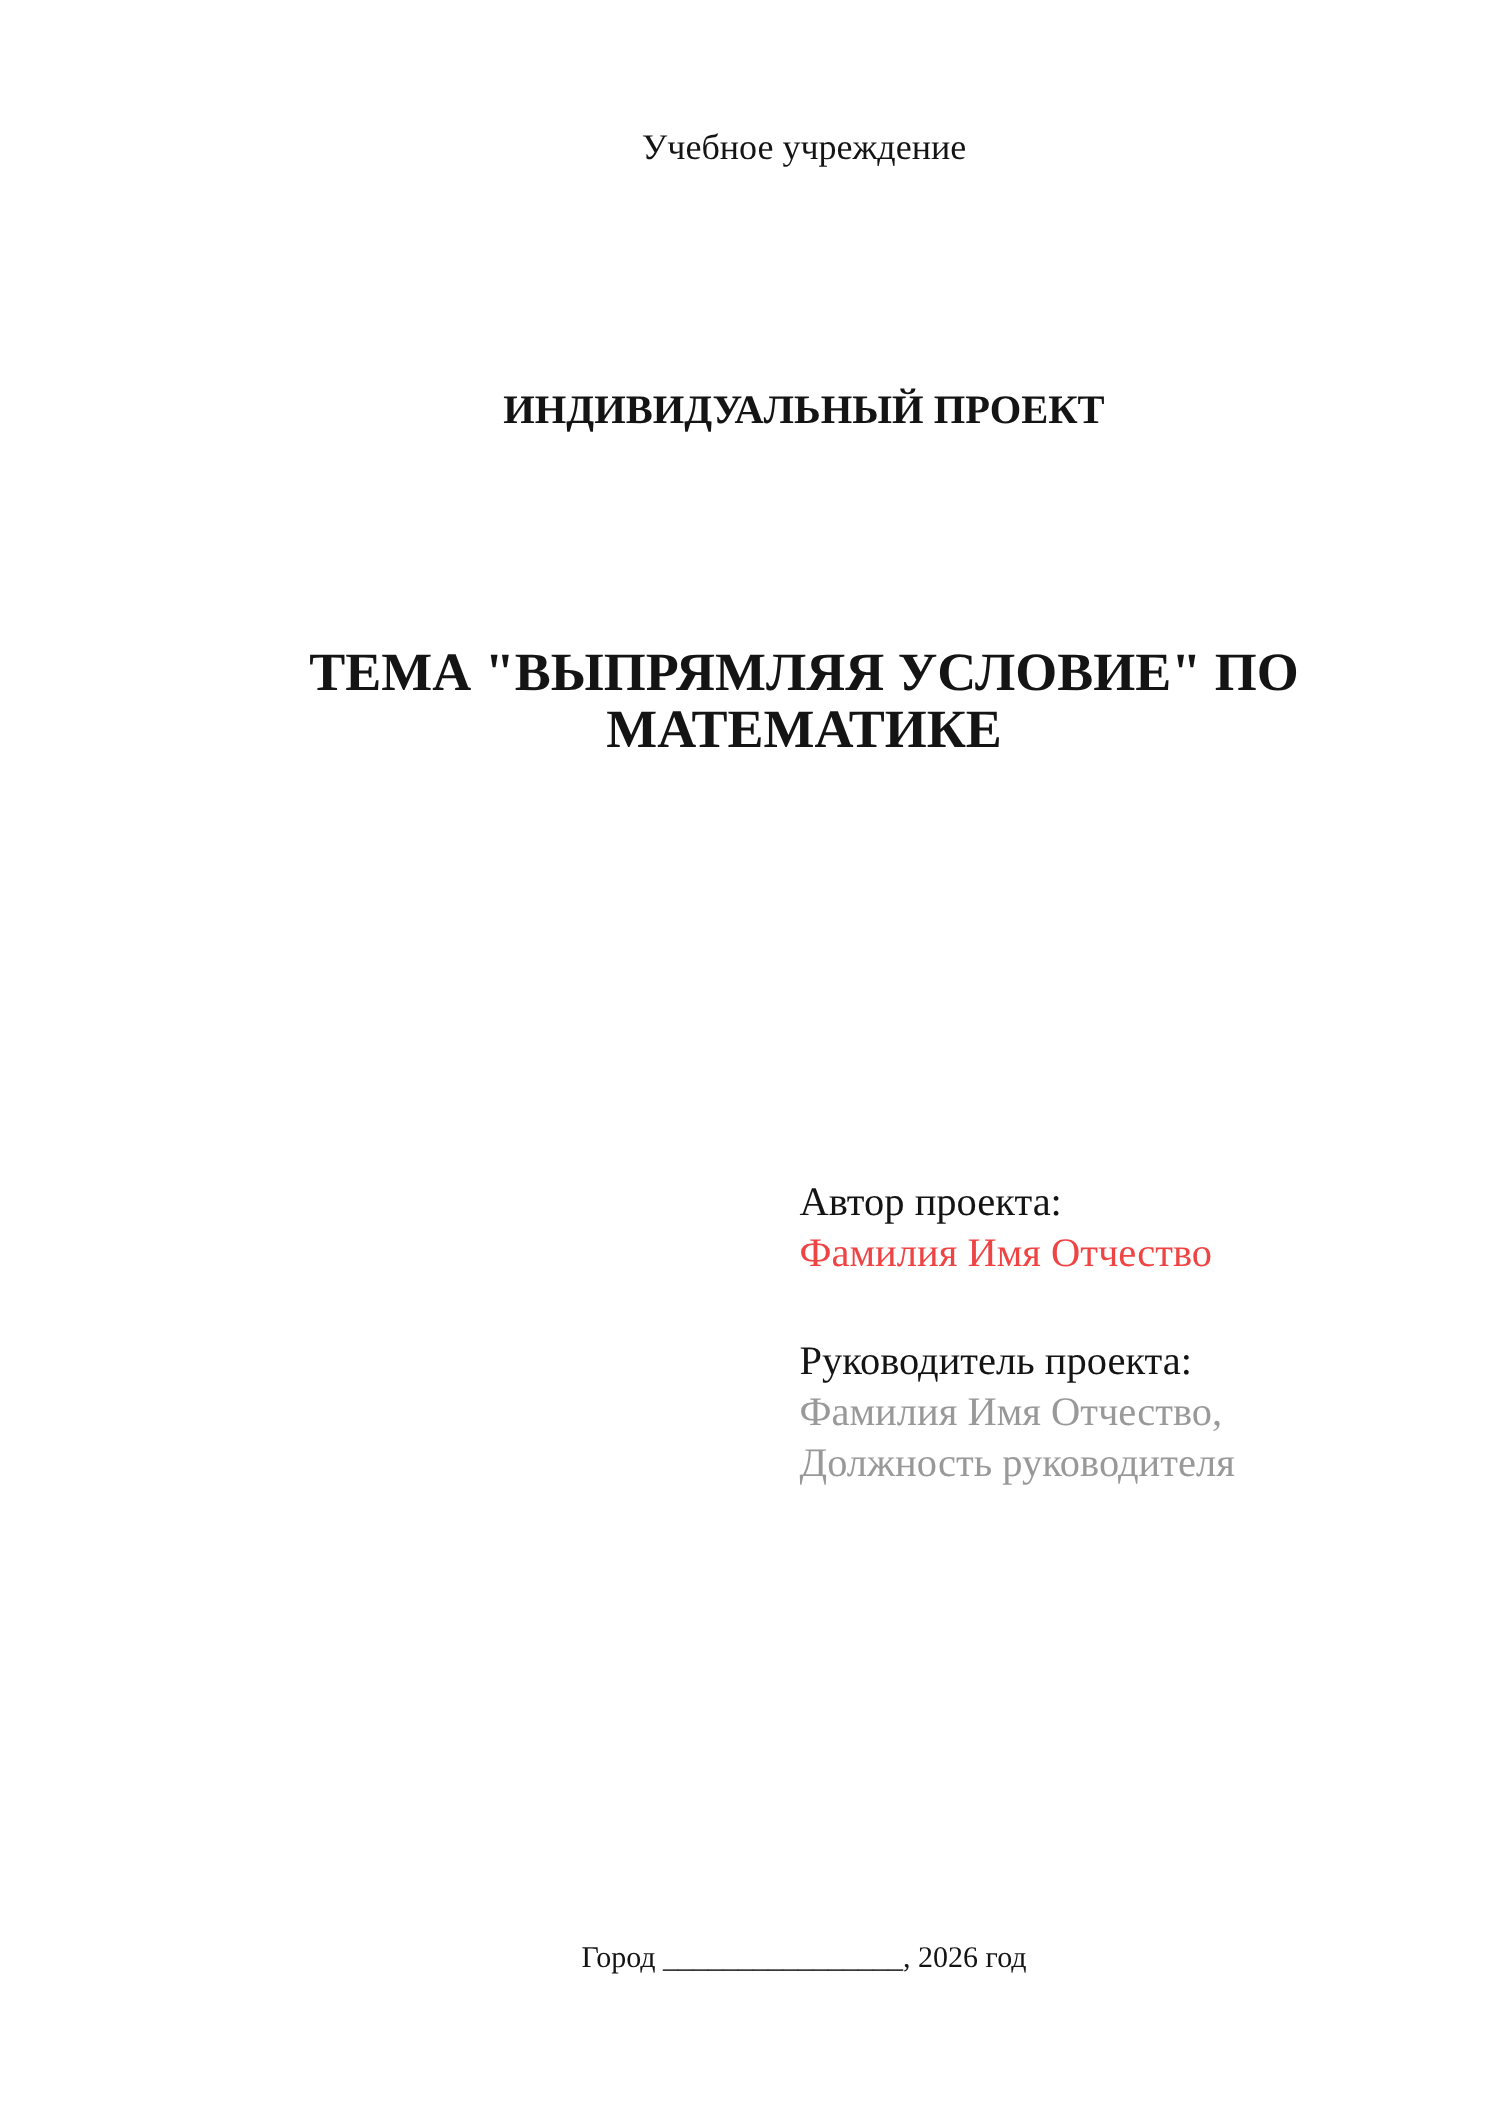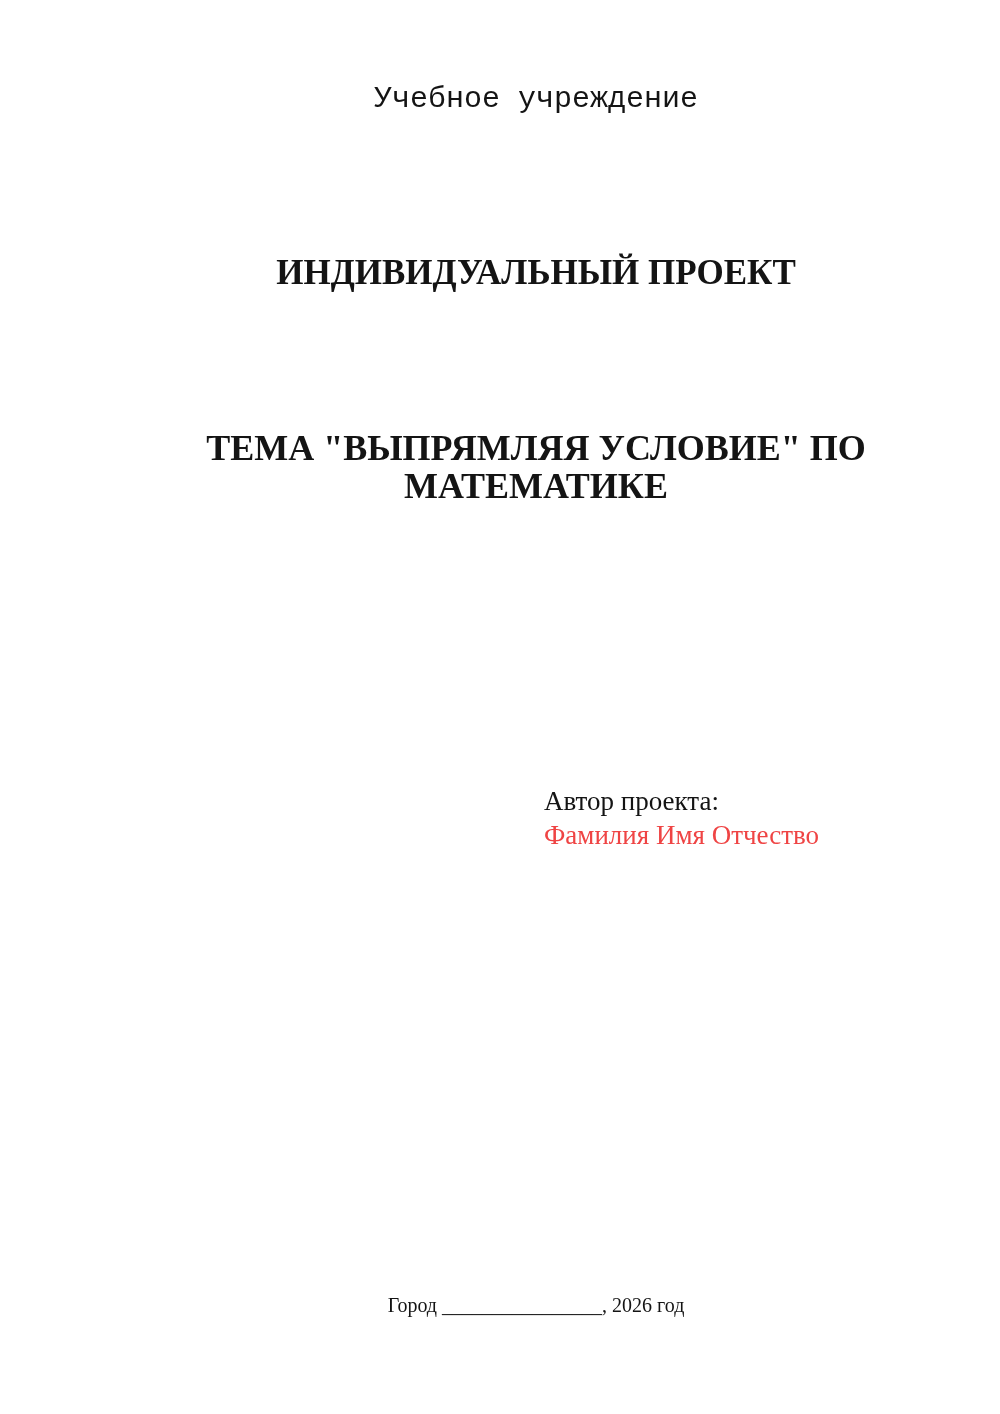--- a/index.html
+++ b/index.html
@@ -21,40 +21,39 @@
   }
   
   .centered {
     position: absolute;
     left: 143px;
     width: 786px;
     text-align: center;
   }
   .org-line {
     top: 82px;
-    font-size: 30px;
+    font-size: 24px;
     line-height: 34px;
-    font-family: Liberation Mono, monospace;
   }
   .doc-type {
     top: 256px;
-    font-size: 35px;
+    font-size: 27px;
     line-height: 34px;
     font-weight: bold;
   }
   .doc-title {
     top: 429px;
     font-size: 36px;
     line-height: 38px;
     font-weight: bold;
     margin: 0;
   }
   .credits {
     position: absolute;
-    left: 544px;
+    left: 533px;
     font-size: 27px;
     line-height: 34px;
     text-align: left;
   }
   .author-block {
     top: 784px;
   }
   .supervisor-block {
     top: 890px;
   }
@@ -76,16 +75,21 @@
 
   <div class="centered doc-type">ИНДИВИДУАЛЬНЫЙ ПРОЕКТ</div>
 
   <h1 class="centered doc-title">ТЕМА "ВЫПРЯМЛЯЯ УСЛОВИЕ" ПО МАТЕМАТИКЕ</h1>
 
   <div class="credits author-block">
     <div>Автор проекта:</div>
     <div class="muted" style="color: #ef4444;">Фамилия Имя Отчество</div>
   </div>
 
+  <div class="credits supervisor-block">
+    <div>Руководитель проекта:</div>
+    <div class="muted" style="color: rgb(153, 153, 153);">Фамилия Имя Отчество,</div>
+    <div class="muted" style="color: rgb(153, 153, 153);">Должность руководителя</div>
+  </div>
 
   <div class="centered footer-line">Город ________________, 2026 год</div>
 
 </div>
 
 </body></html>

